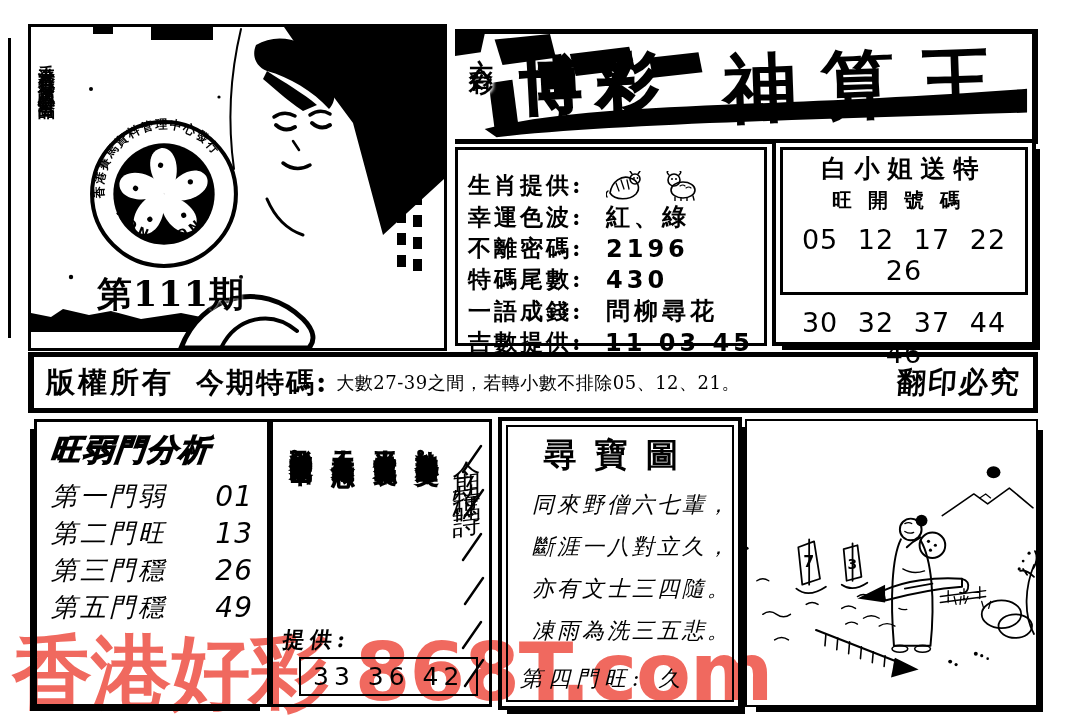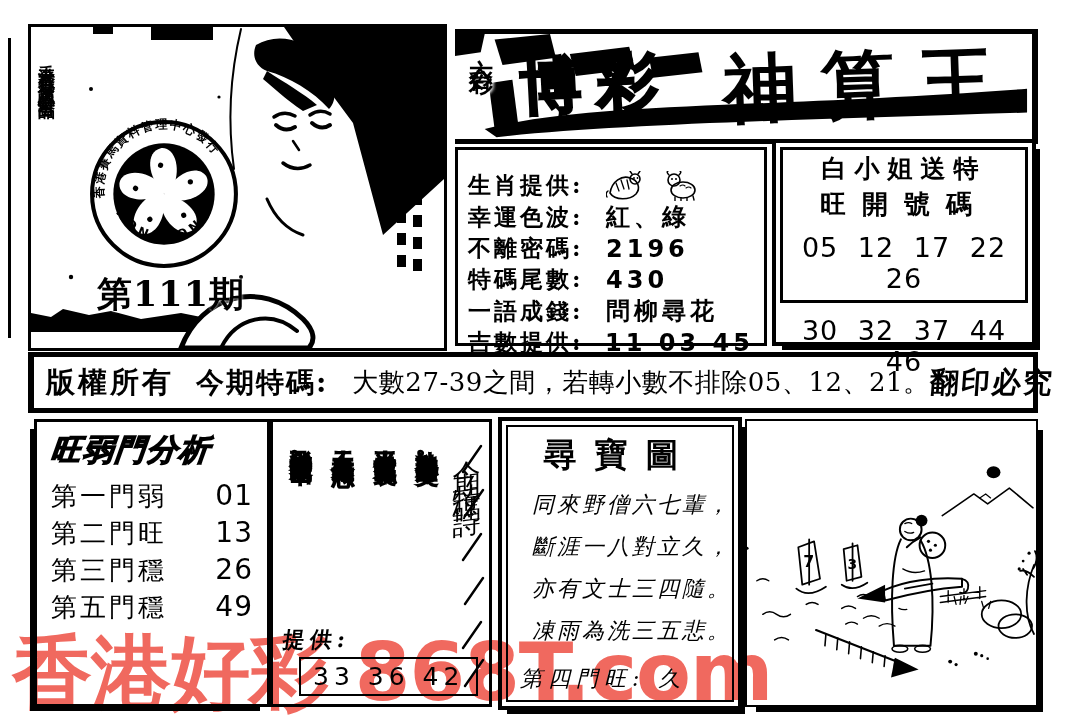--- a/index.html
+++ b/index.html
@@ -36,40 +36,40 @@
   .ilabel{font-family:"DejaVu Serif",serif;font-weight:bold;font-size:23px;letter-spacing:3px;width:138px;}
   .ival{font-size:24px;font-weight:bold;letter-spacing:4px;font-family:"DejaVu Serif",serif;}
   .ival.num{font-family:"DejaVu Sans",sans-serif;font-weight:600;}
   .zicons{display:flex;gap:18px;align-items:center;}
 
   
   .lady-box{position:absolute;left:772px;top:139px;width:264px;height:207px;box-sizing:border-box;
             border:4px solid #000;background:#fff;box-shadow:7px 7px 0 -3px #000;}
   .lady-inner{margin:4px;border:3px solid #000;padding:2px 4px 6px;}
   .l-title{text-align:center;font-family:"DejaVu Serif",serif;font-weight:900;font-size:25px;letter-spacing:8px;}
-  .l-sub{text-align:center;font-family:"DejaVu Serif",serif;font-weight:bold;font-size:26px;letter-spacing:16px;margin-top:2px;}
+  .l-sub{text-align:center;font-family:"DejaVu Serif",serif;font-weight:bold;font-size:20px;letter-spacing:16px;margin-top:2px;}
   .l-nums{text-align:center;font-size:27px;word-spacing:10px;letter-spacing:1px;margin-top:10px;font-weight:500;}
   .l-nums2{text-align:center;font-size:27px;word-spacing:10px;letter-spacing:1px;margin-top:12px;font-weight:500;}
 
   
   .cbar{position:absolute;left:28px;top:352px;width:1010px;height:61px;box-sizing:border-box;
         border-top:5px solid #000;border-bottom:5px solid #000;border-left:6px solid #000;border-right:5px solid #000;
         display:flex;align-items:center;padding:0 12px;white-space:nowrap;}
   .c-left{font-size:29px;font-weight:900;letter-spacing:3px;}
   .c-label{font-family:"DejaVu Serif",serif;font-size:28px;font-weight:900;letter-spacing:2px;margin-left:22px;}
-  .c-text{font-family:"DejaVu Serif",serif;font-size:26px;letter-spacing:0.5px;margin-left:24px;}
+  .c-text{font-family:"DejaVu Serif",serif;font-size:18px;letter-spacing:0.5px;margin-left:8px;}
   .c-right{margin-left:auto;font-size:29px;font-weight:900;letter-spacing:2px;transform:skewX(-4deg);}
 
   
   .ana-box{position:absolute;left:34px;top:419px;width:236px;height:288px;box-sizing:border-box;
            border:3px solid #000;padding:6px 14px;box-shadow:-7px 7px 0 -3px #000;background:#fff;}
   .ana-title{font-family:"DejaVu Serif",serif;font-weight:900;font-style:italic;font-size:30px;
              letter-spacing:2px;color:#fff;-webkit-text-stroke:1.4px #000;transform:skewX(-6deg);margin:2px 0 8px;}
-  .arow{display:flex;justify-content:space-between;align-items:flex-start;
-        font-family:"DejaVu Serif",serif;font-size:26px;letter-spacing:3px;margin:2px 0;}
+  .arow{display:flex;justify-content:space-between;align-items:center;
+        font-family:"DejaVu Serif",serif;font-size:26px;letter-spacing:3px;margin:2px 0;font-style:italic;}
   .anum{font-family:"DejaVu Sans",sans-serif;font-size:28px;letter-spacing:1px;font-weight:500;}
 
   
   .poem-box{position:absolute;left:270px;top:419px;width:222px;height:288px;box-sizing:border-box;
             border:3px solid #000;background:#fff;}
   .poem-vert{position:absolute;left:8px;top:12px;height:222px;writing-mode:vertical-rl;text-orientation:upright;
              font-family:"DejaVu Serif",serif;font-weight:bold;font-size:22px;letter-spacing:2px;line-height:42px;
              color:#fff;-webkit-text-stroke:1.2px #000;}
   .poem-label{position:absolute;right:4px;top:16px;writing-mode:vertical-rl;text-orientation:upright;
               font-family:"DejaVu Serif",serif;font-size:28px;letter-spacing:12px;transform:skewY(-7deg);}

